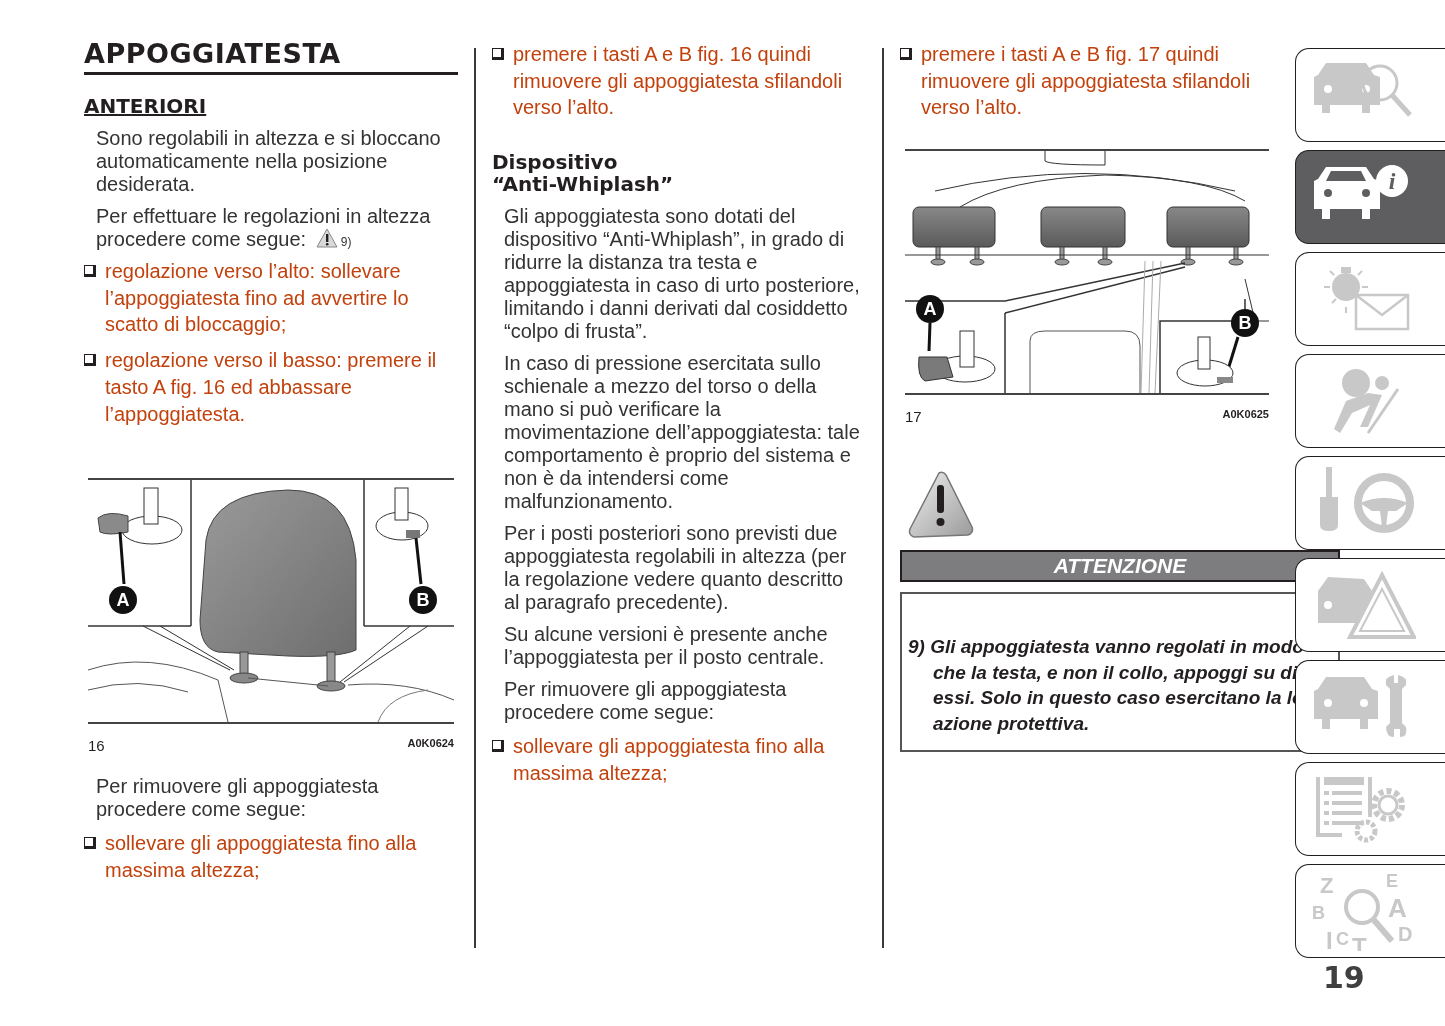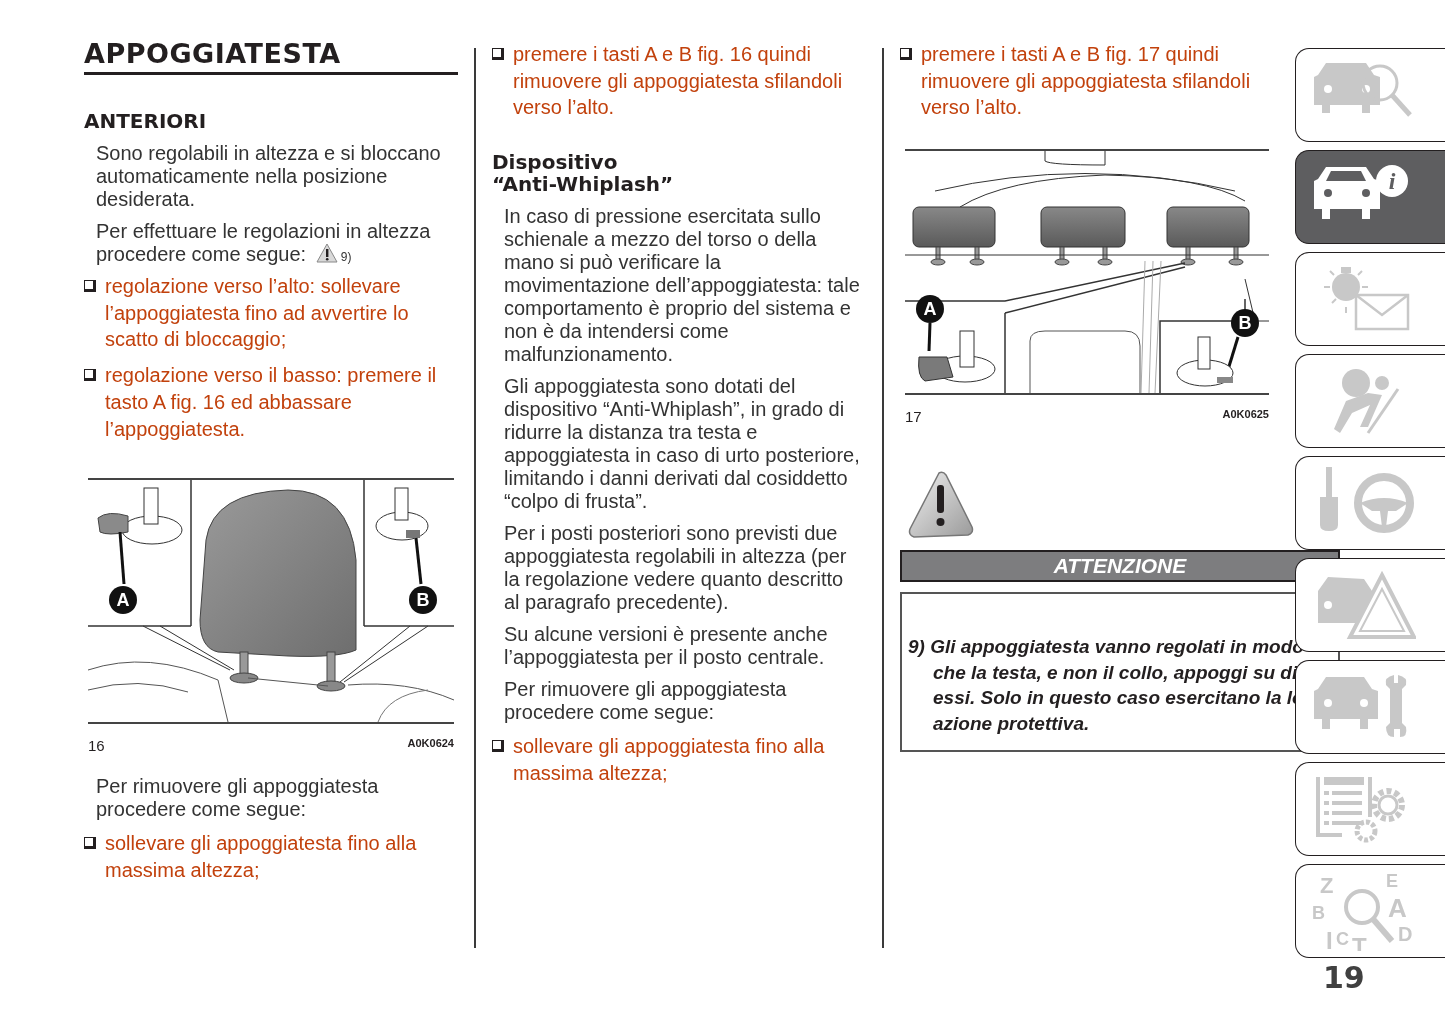--- a/index.html
+++ b/index.html
@@ -37,21 +37,21 @@
               font-weight:bold; font-size:30px; color:#404040; }
 </style>
 </head>
 <body>
 
 <div class="vline" style="left:474px; top:48px; height:900px;"></div>
 <div class="vline" style="left:882px; top:48px; height:900px;"></div>
 
 <div class="col col1">
   <h1 class="h1">APPOGGIATESTA</h1>
-  <h2 class="h2" style="margin-top:35px;">ANTERIORI</h2>
+  <h2 class="h2" style="margin-top:20px;text-decoration:underline;">ANTERIORI</h2>
   <p>Sono regolabili in altezza e si bloccano automaticamente nella posizione desiderata.</p>
   <p style="margin-bottom:4px;">
     <span>Per effettuare le regolazioni in altezza procedere come segue:</span>
     <span class="inline-warn">
       <svg width="22" height="20" viewBox="0 0 22 20">
           <polygon points="11,1 21,19 1,19" fill="#d9d9d9" stroke="#888" stroke-width="1"></polygon>
           <rect x="10" y="6" width="2.4" height="8" fill="#231f20"></rect>
           <circle cx="11.2" cy="16.3" r="1.3" fill="#231f20"></circle>
         </svg>
     </span><span class="ref">9)</span>
@@ -111,22 +111,22 @@
     <div class="bullet"><span class="box"></span><span>sollevare gli appoggiatesta fino alla massima altezza;</span></div>
   </div>
 </div>
 
 <div class="col col2" style="top:41px;">
   <div class="bullet"><span class="box"></span><span>premere i tasti A e B fig. 16 quindi rimuovere gli appoggiatesta sfilandoli verso l’alto.</span></div>
   <h2 class="h2 multi" style="margin-top:30px;">
     <span>Dispositivo</span><br>
     <span>“Anti-Whiplash”</span>
   </h2>
+  <p>Gli appoggiatesta sono dotati del dispositivo “Anti-Whiplash”, in grado di ridurre la distanza tra testa e appoggiatesta in caso di urto posteriore, limitando i danni derivati dal cosiddetto “colpo di frusta”.</p>
   <p>In caso di pressione esercitata sullo schienale a mezzo del torso o della mano si può verificare la movimentazione dell’appoggiatesta: tale comportamento è proprio del sistema e non è da intendersi come malfunzionamento.</p>
-  <p>Gli appoggiatesta sono dotati del dispositivo “Anti-Whiplash”, in grado di ridurre la distanza tra testa e appoggiatesta in caso di urto posteriore, limitando i danni derivati dal cosiddetto “colpo di frusta”.</p>
   <p>Per i posti posteriori sono previsti due appoggiatesta regolabili in altezza (per la regolazione vedere quanto descritto al paragrafo precedente).</p>
   <p>Su alcune versioni è presente anche l’appoggiatesta per il posto centrale.</p>
   <p>Per rimuovere gli appoggiatesta procedere come segue:</p>
   <div class="bullet"><span class="box"></span><span>sollevare gli appoggiatesta fino alla massima altezza;</span></div>
 </div>
 
 <div class="col col3" style="top:41px;">
   <div class="bullet"><span class="box"></span><span>premere i tasti A e B fig. 17 quindi rimuovere gli appoggiatesta sfilandoli verso l’alto.</span></div>
 
   <div style="position:absolute; left:5px; top:108px; width:364px;">

